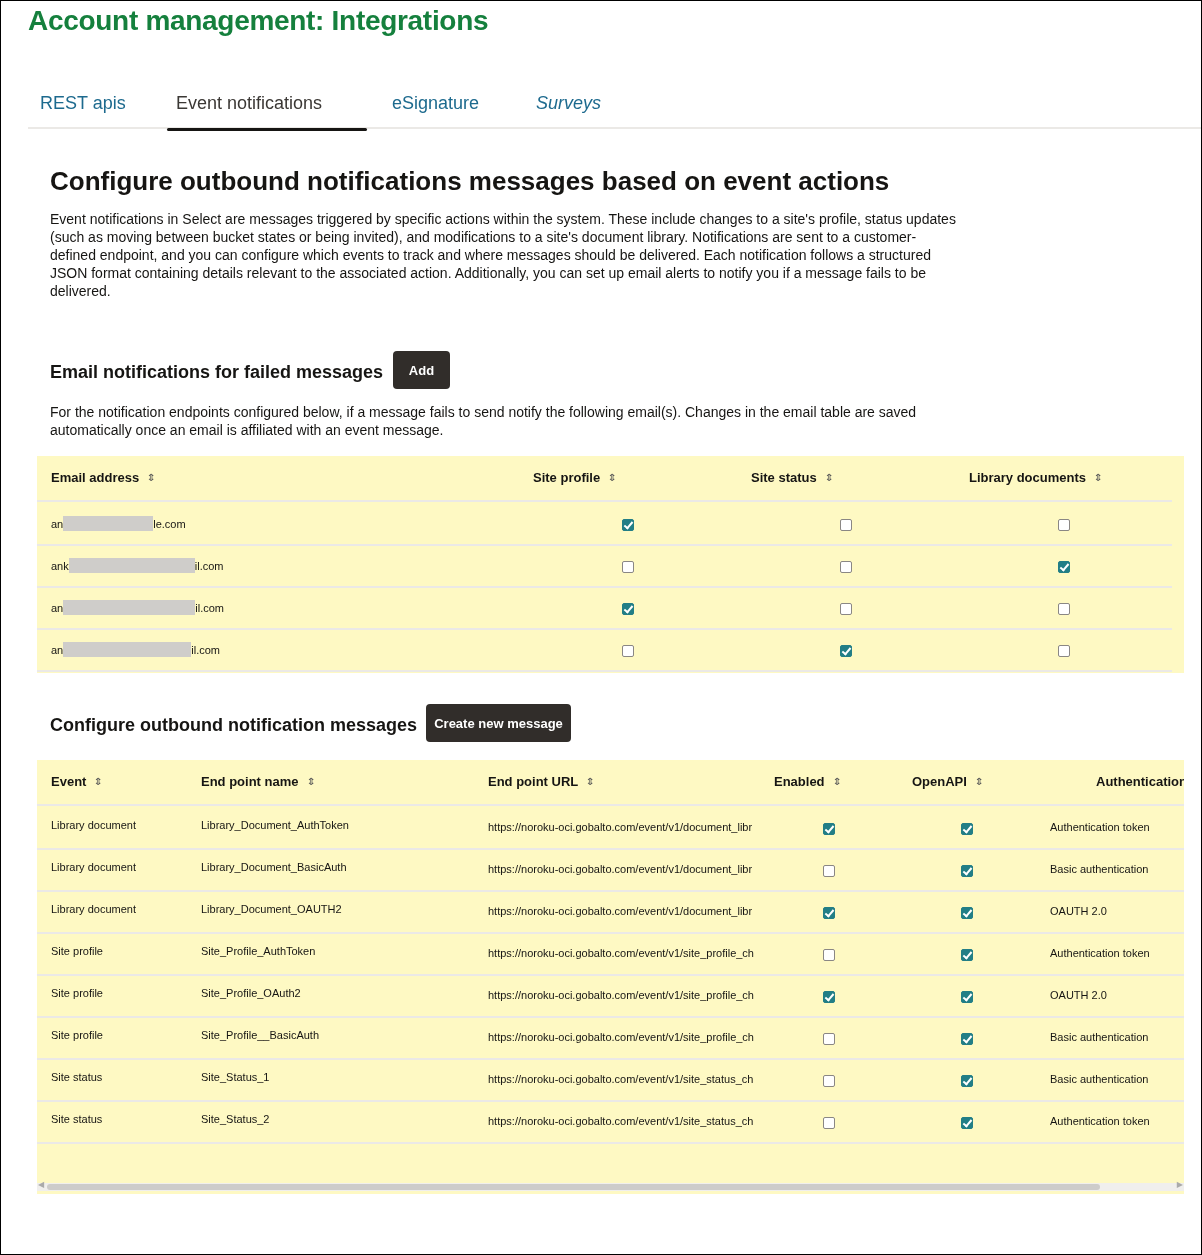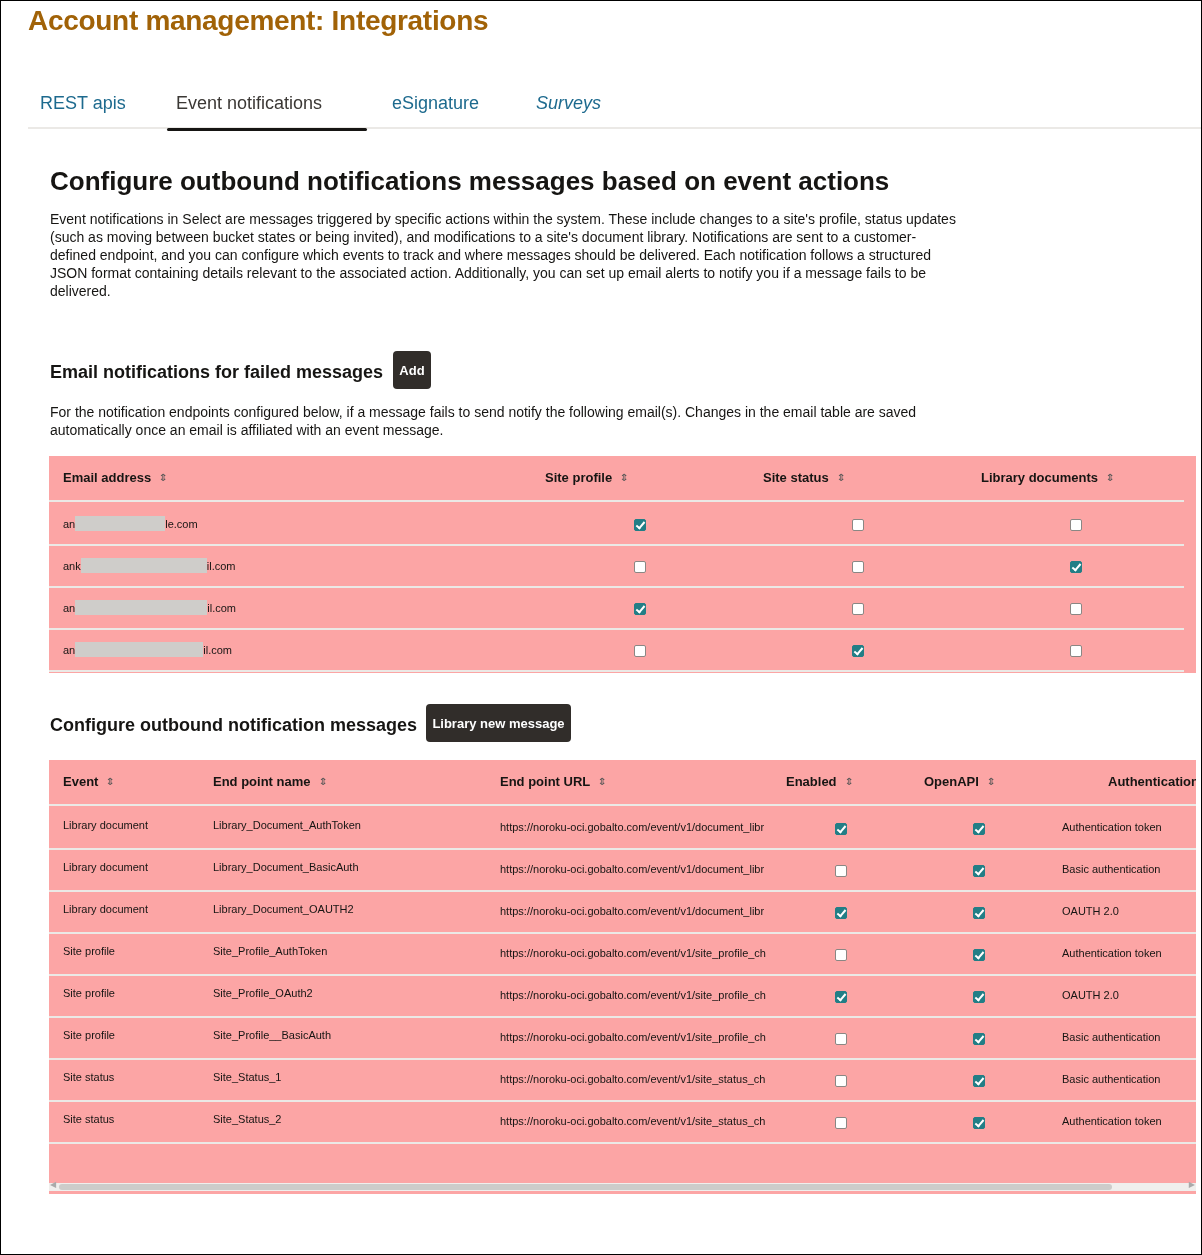--- a/index.html
+++ b/index.html
@@ -7,21 +7,21 @@
     body {
       font-family: "Liberation Sans", "DejaVu Sans", sans-serif;
       color: #161513;
       position: relative;
       border: 1px solid #000;
       overflow: hidden;
     }
     .page-title {
       position: absolute; left: 27px; top: 4px;
       font-size: 28px; font-weight: 700; letter-spacing: -0.3px;
-      color: #a16207;
+      color: #15803d;
     }
     .tabs {
       position: absolute; left: 27px; top: 84px; width: 1175px; height: 44px;
       border-bottom: 2px solid #ebe9e6;
       display: flex;
     }
     .tab {
       height: 44px; padding: 8px 12px 0 12px; font-size: 18px;
       color: #1d6a8e; cursor: pointer; position: relative; white-space: nowrap;
     }
@@ -43,21 +43,21 @@
     .para {
       position: absolute; left: 49px; font-size: 14px; line-height: 18px;
       color: #161513;
     }
     .dark-btn {
       position: absolute; background: #312d2a; color: #fff;
       font-size: 13px; font-weight: 700; border-radius: 4px;
       display: flex; align-items: center; justify-content: center; cursor: pointer;
     }
     .table-wrap {
-      position: absolute; left: 48px; width: 1147px; background: #fca5a5;
+      position: absolute; left: 36px; width: 1147px; background: #fef9c3;
       overflow: hidden;
     }
     .trow {
       position: absolute; left: 0; height: 42px; border-bottom: 2px solid #ebe9e6;
     }
     .thead {
       position: absolute; left: 0; height: 46px; border-bottom: 2px solid #ebe9e6;
     }
     .th {
       position: absolute; top: 14px; font-size: 13px; font-weight: 700;
@@ -111,21 +111,21 @@
 <div class="section-title" style="top:165px; font-size:26px;">Configure outbound notifications messages based on event actions</div>
 <div class="para" style="top:209px;">
   <div>Event notifications in Select are messages triggered by specific actions within the system. These include changes to a site's profile, status updates</div>
   <div>(such as moving between bucket states or being invited), and modifications to a site's document library. Notifications are sent to a customer-</div>
   <div>defined endpoint, and you can configure which events to track and where messages should be delivered. Each notification follows a structured</div>
   <div>JSON format containing details relevant to the associated action. Additionally, you can set up email alerts to notify you if a message fails to be</div>
   <div>delivered.</div>
 </div>
 
 <div class="section-title" style="top:361px; font-size:18px;">Email notifications for failed messages</div>
-<div class="dark-btn" style="left:392px; top:350px; width:38px; height:38px;">Add</div>
+<div class="dark-btn" style="left:392px; top:350px; width:57px; height:38px;">Add</div>
 <div class="para" style="top:402px;">
   <div>For the notification endpoints configured below, if a message fails to send notify the following email(s). Changes in the email table are saved</div>
   <div>automatically once an email is affiliated with an event message.</div>
 </div>
 
 <div class="table-wrap" style="top:455px; height:217px;">
   <div class="thead" style="top:0; width:1135px;">
     <div class="th" style="left:14px;"><span>Email address</span><span class="sort-icon">⇕</span></div>
     <div class="th" style="left:496px;"><span>Site profile</span><span class="sort-icon">⇕</span></div>
     <div class="th" style="left:714px;"><span>Site status</span><span class="sort-icon">⇕</span></div>
@@ -152,21 +152,21 @@
   </div>
   <div class="trow" style="top:174px; width:1135px;">
     <div class="td bold" style="left:14px; top:12px;"><span>an</span><span class="redact" style="width:128px;"></span><span>il.com</span></div>
     <div class="cb" style="left:585px;"></div>
     <div class="cb checked" style="left:803px;"></div>
     <div class="cb" style="left:1021px;"></div>
   </div>
 </div>
 
 <div class="section-title" style="top:714px; font-size:18px;">Configure outbound notification messages</div>
-<div class="dark-btn" style="left:425px; top:703px; width:145px; height:38px;">Library new message</div>
+<div class="dark-btn" style="left:425px; top:703px; width:145px; height:38px;">Create new message</div>
 
 <div class="table-wrap" style="top:759px; height:434px;">
   <div class="thead" style="top:0; width:1147px;">
     <div class="th" style="left:14px;"><span>Event</span><span class="sort-icon">⇕</span></div>
     <div class="th" style="left:164px;"><span>End point name</span><span class="sort-icon">⇕</span></div>
     <div class="th" style="left:451px;"><span>End point URL</span><span class="sort-icon">⇕</span></div>
     <div class="th" style="left:737px;"><span>Enabled</span><span class="sort-icon">⇕</span></div>
     <div class="th" style="left:875px;"><span>OpenAPI</span><span class="sort-icon">⇕</span></div>
     <div class="th" style="left:1013px;margin-left:46px;"><span>Authentication type</span><span class="sort-icon">⇕</span></div>
   </div>

